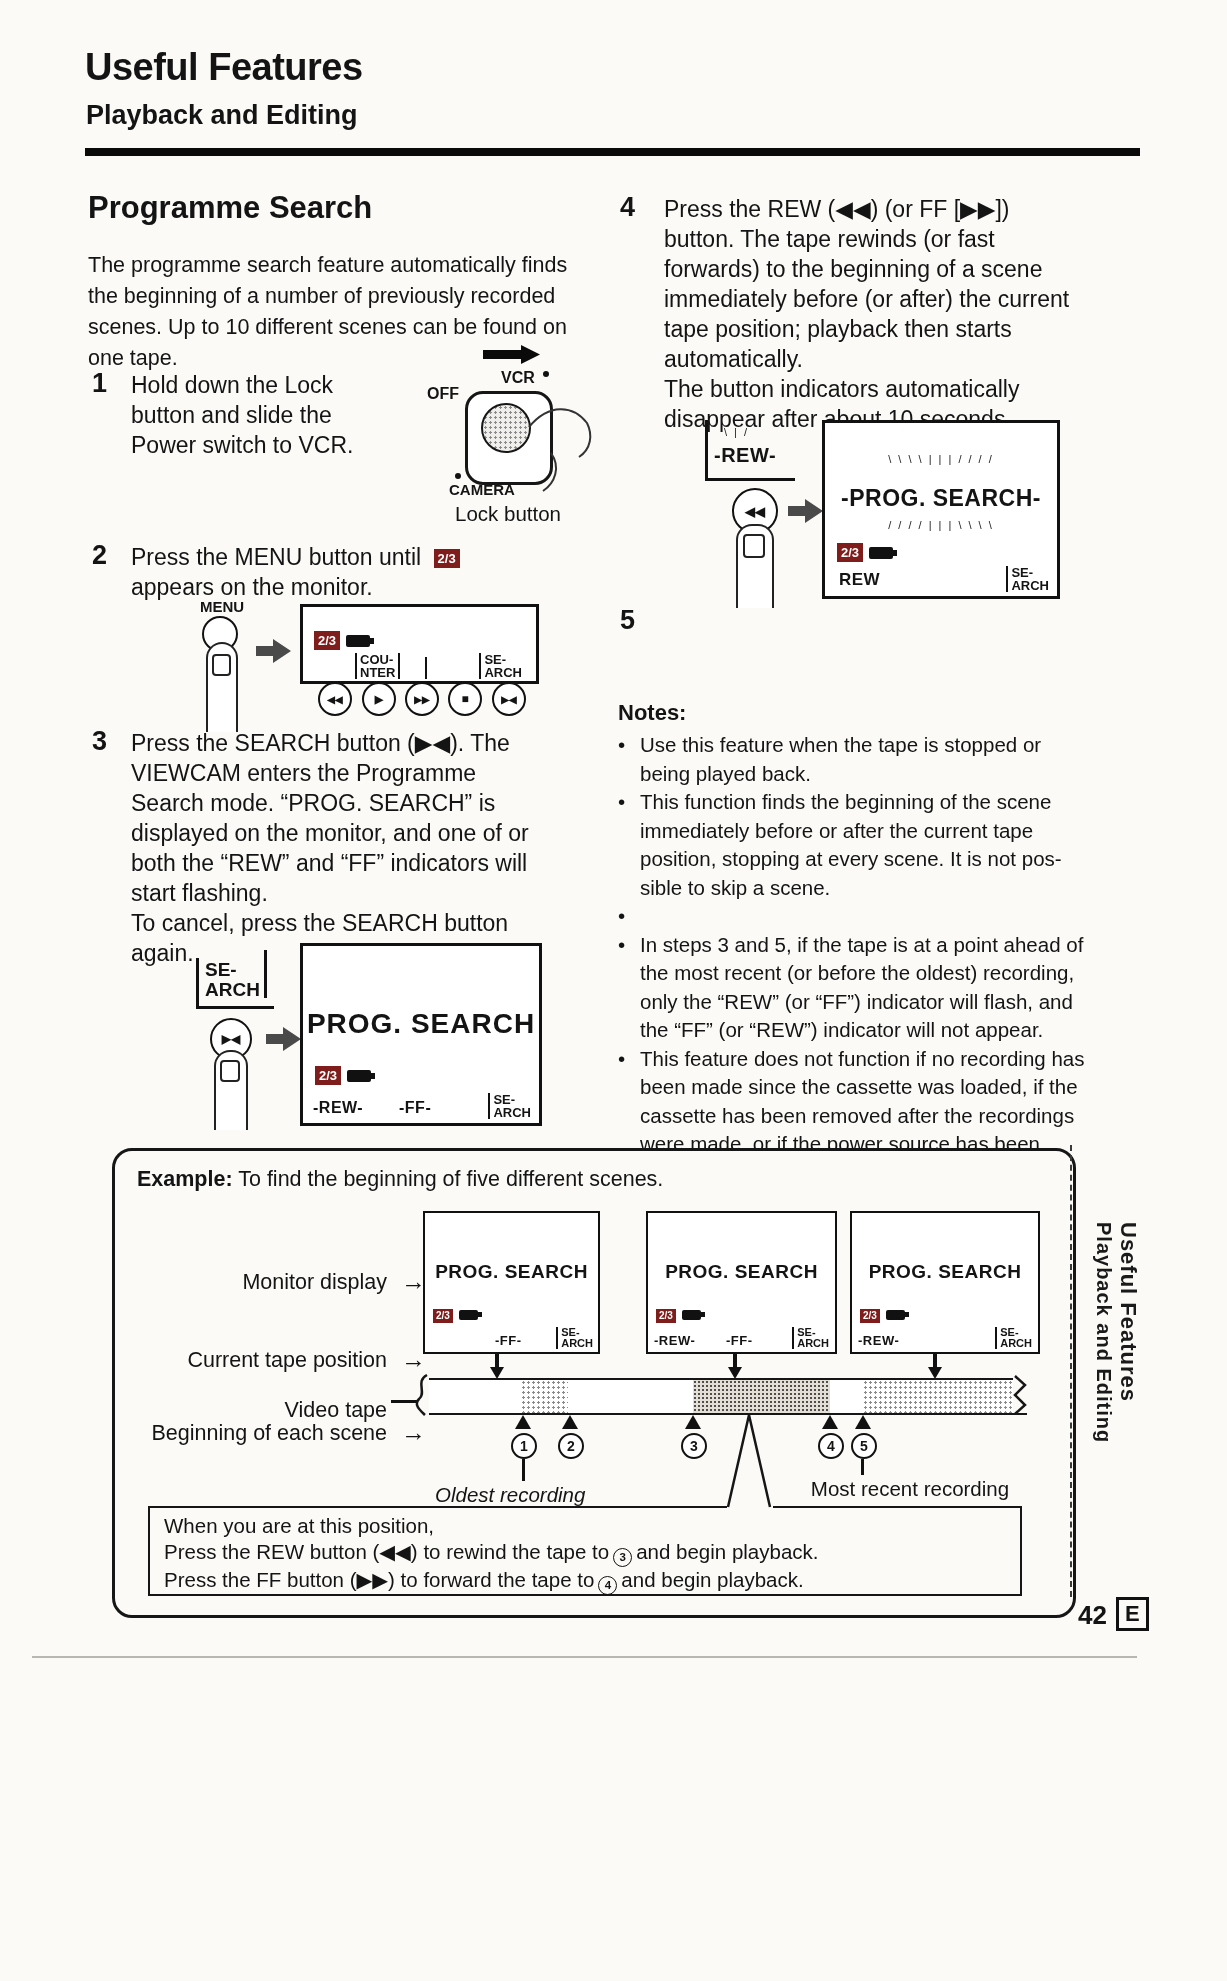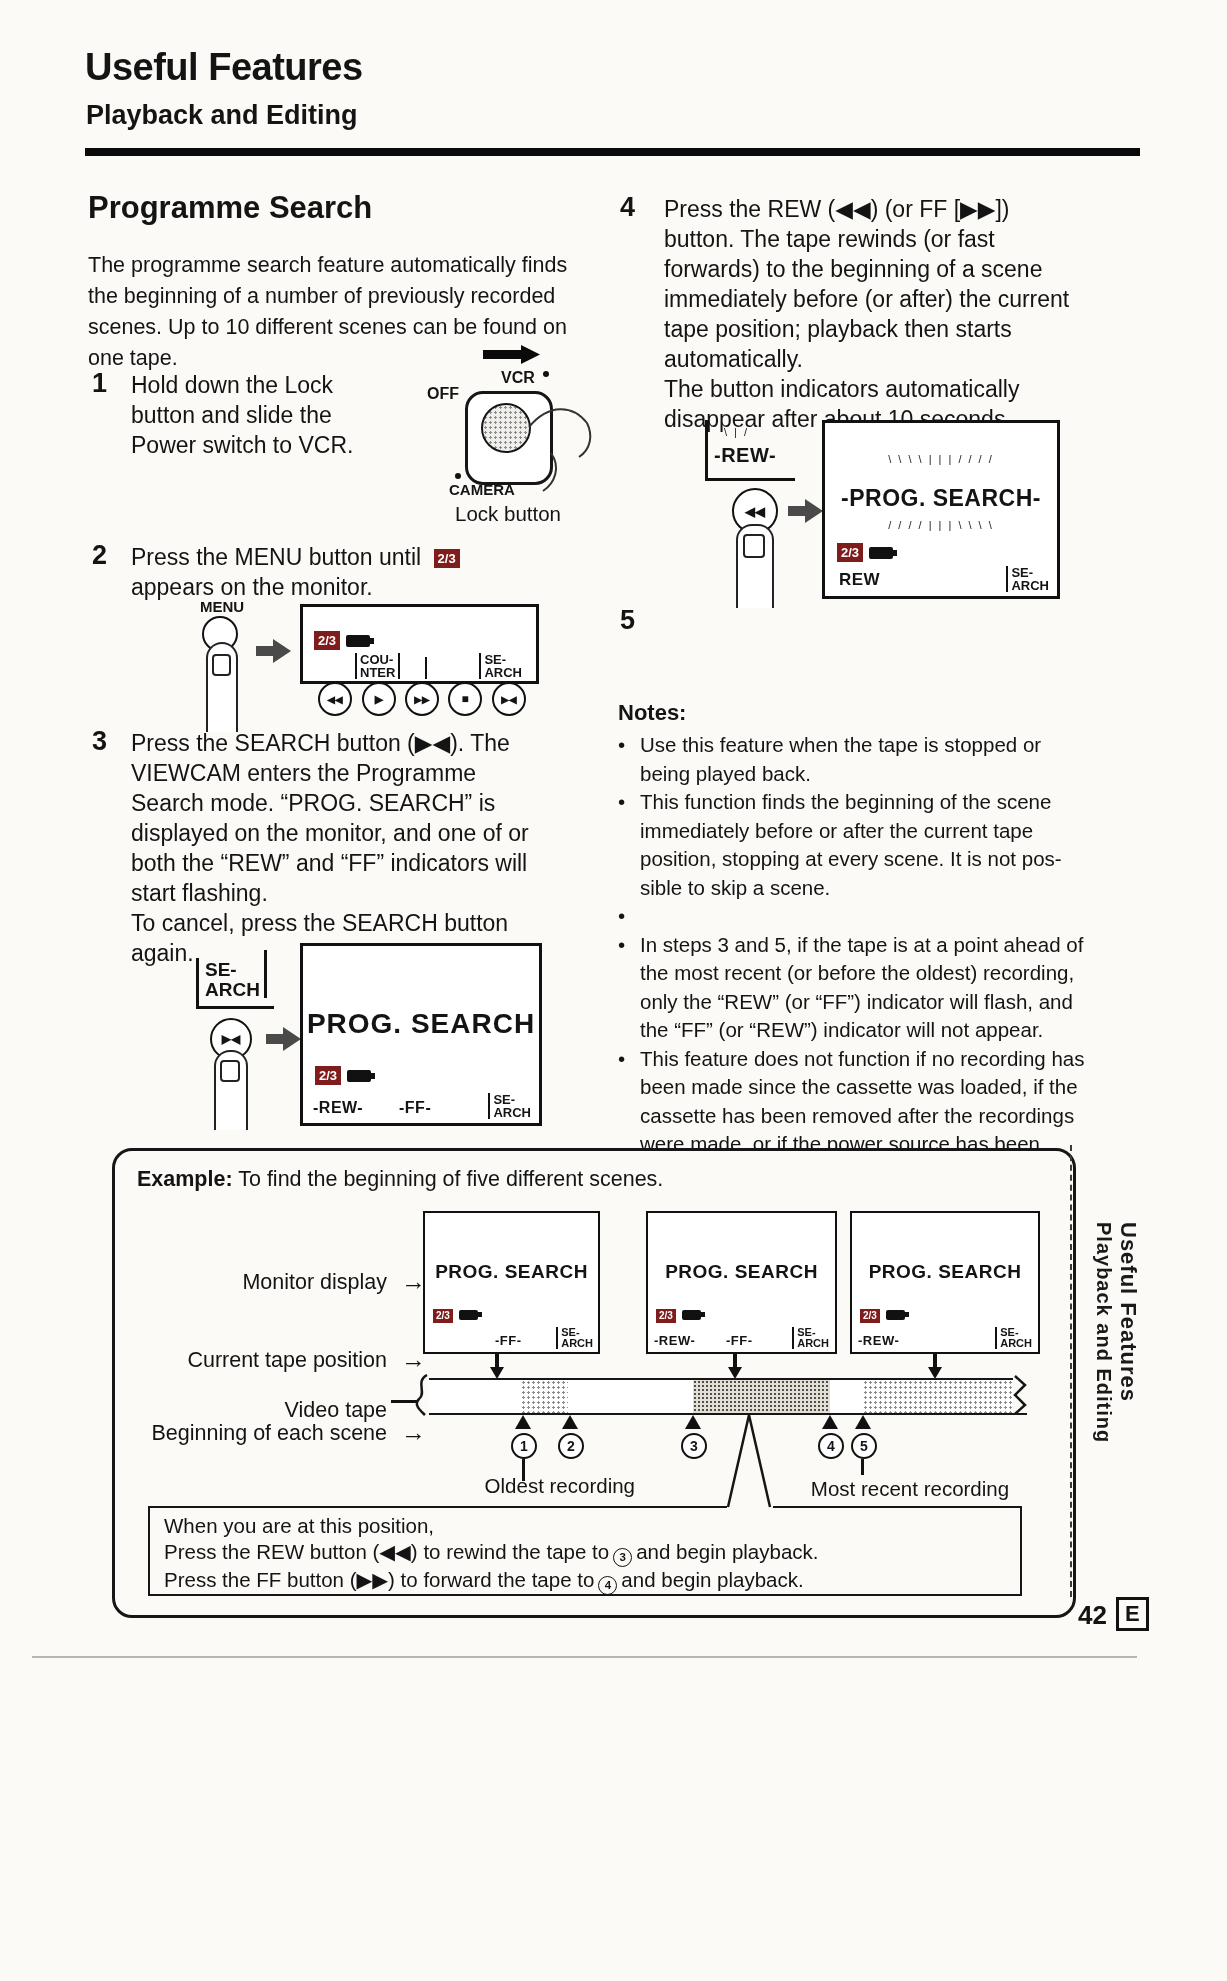--- a/index.html
+++ b/index.html
@@ -297,21 +297,21 @@
     <div class="scene-tri" style="left:570px;top:264px;"></div>
     <div class="scene-tri" style="left:707px;top:264px;"></div>
     <div class="scene-tri" style="left:740px;top:264px;"></div>
     <div class="scene-circle" style="left:396px;top:282px;">1</div>
     <div class="scene-circle" style="left:443px;top:282px;">2</div>
     <div class="scene-circle" style="left:566px;top:282px;">3</div>
     <div class="scene-circle" style="left:703px;top:282px;">4</div>
     <div class="scene-circle" style="left:736px;top:282px;">5</div>
 
     <div class="abs" style="left:407px;top:308px;width:2.5px;height:22px;background:#111;"></div>
-    <div class="abs caption" style="left:320px;top:323px;width:200px;text-align:right;">Oldest recording</div>
+    <div class="abs caption" style="left:320px;top:332px;width:200px;text-align:left;font-style:italic;">Oldest recording</div>
     <div class="abs" style="left:746px;top:308px;width:2.5px;height:16px;background:#111;"></div>
     <div class="abs caption" style="left:660px;top:326px;width:270px;text-align:center;">Most recent recording</div>
 
     <div class="info-box" style="left:33px;top:355px;width:870px;height:86px;">
       <div class="abs" style="left:14px;top:5px;font-size:20.5px;line-height:26px;">
         <div>When you are at this position,</div>
         <div>
           <span>Press the REW button (◀◀) to rewind the tape to</span><span class="inline-circ">3</span><span>and begin playback.</span>
         </div>
         <div>

